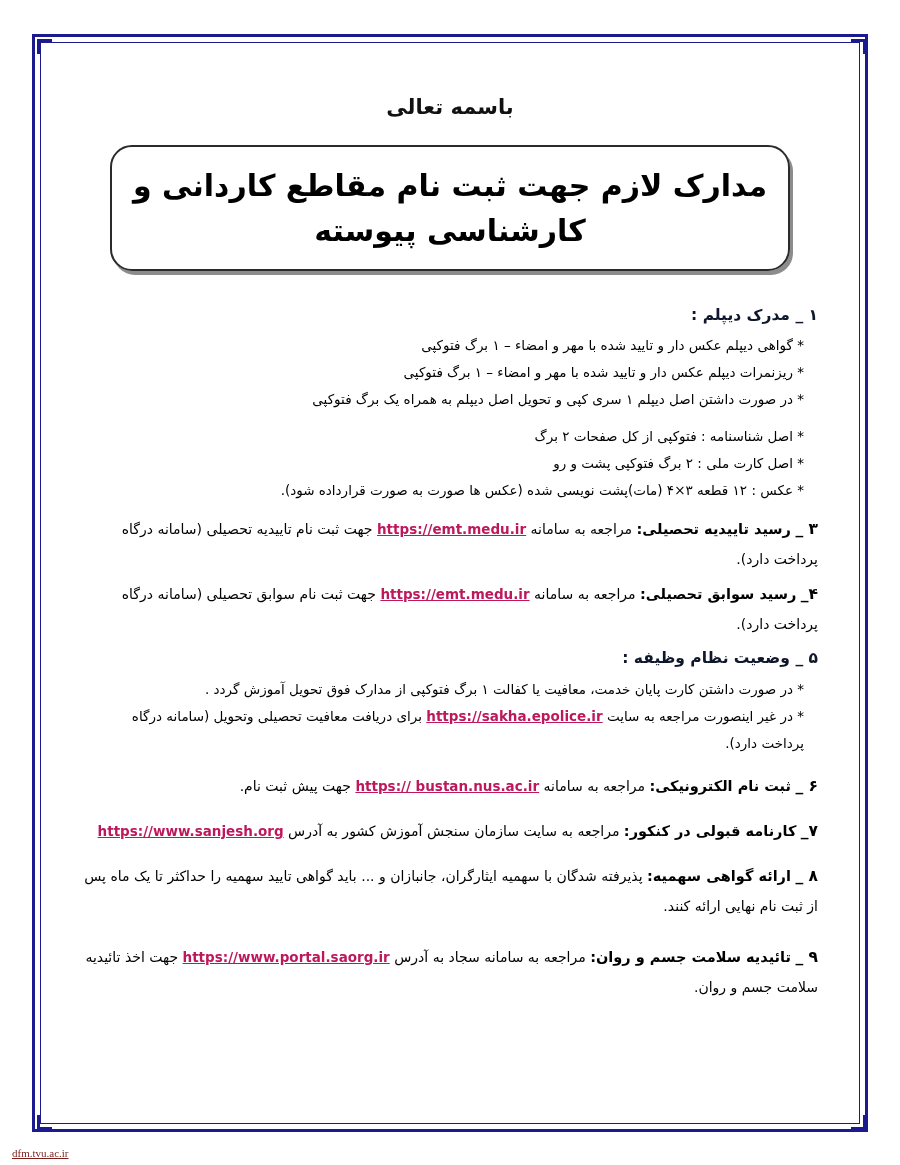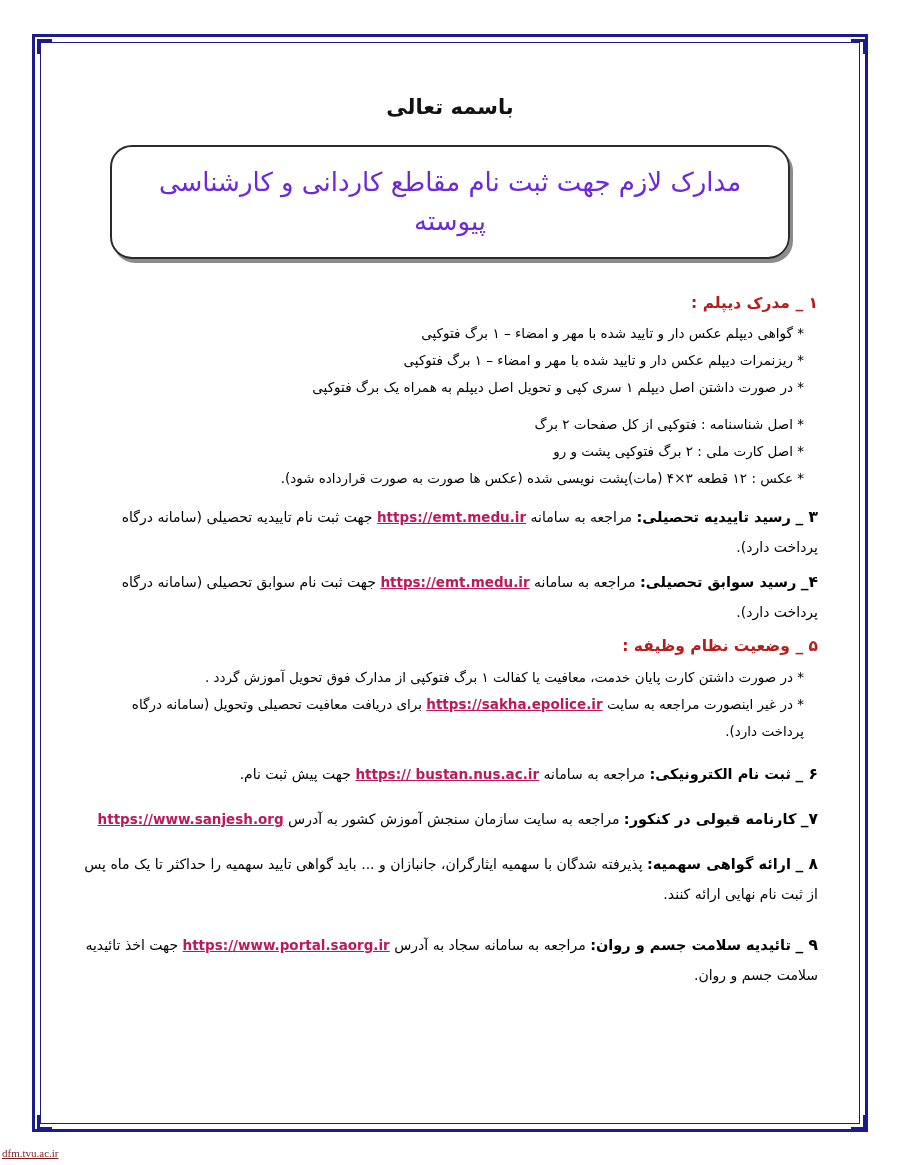--- a/index.html
+++ b/index.html
@@ -77,38 +77,38 @@
     margin: 26px auto 0 auto;
     width: 680px;
     border: 2px solid #2b2b2b;
     border-radius: 22px;
     padding: 16px 18px;
     box-sizing: border-box;
     text-align: center;
     box-shadow: 3px 4px 0 rgba(0,0,0,0.45);
   }
   .title-box .title-text {
-    font-size: 26px;
-    font-weight: normal;
-    color: #6d28d9;
+    font-size: 30px;
+    font-weight: bold;
+    color: #000000;
     line-height: 1.5;
   }
 
   
   .sections {
     margin-top: 30px;
   }
   .section {
     margin-bottom: 4px;
   }
   .sec-head {
     font-size: 15.5px;
     font-weight: bold;
     line-height: 1.9;
-    color: #b91c1c;
+    color: #0f172a;
   }
   .sec-head .num {
     font-weight: bold;
   }
   .bullet-list {
     margin: 2px 0 10px 16px;
     padding: 0;
     list-style: none;
   }
   .bullet-list li {
@@ -142,21 +142,21 @@
     font-weight: bold;
     font-size: 14.5px;
     text-align: center;
   }
   .spaced { margin-top: 14px; }
   .spaced-lg { margin-top: 22px; }
 
   
   .watermark {
     position: absolute;
-    left: 2px;
+    left: 12px;
     bottom: 6px;
     font-size: 11px;
     color: #7a1d1d;
     font-family: "Liberation Serif", serif;
     text-decoration: underline;
     direction: ltr;
   }
 </style>
 </head>
 <body>

